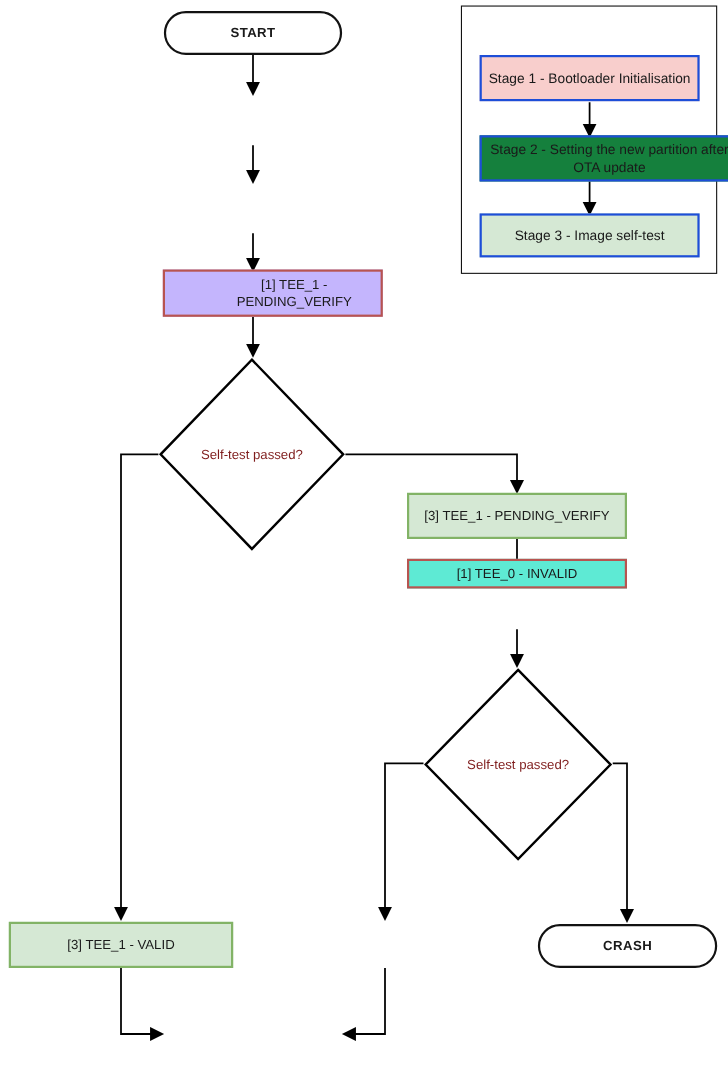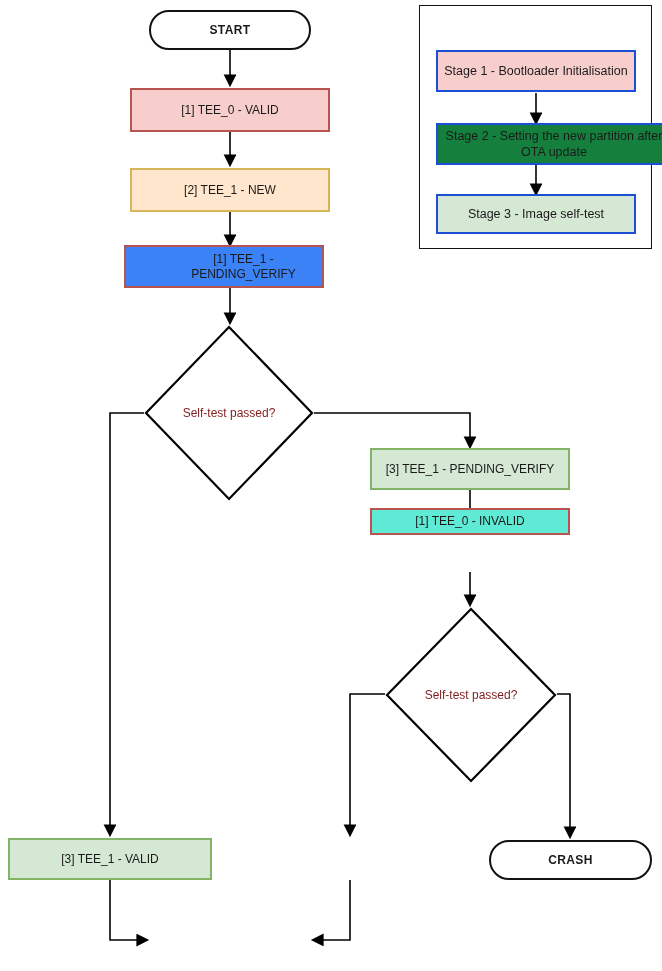--- a/index.html
+++ b/index.html
@@ -120,29 +120,23 @@
       <path d="M557,694 L570,694 L570,836"></path>
       <path d="M110,880 L110,940 L146,940"></path>
       <path d="M350,880 L350,940 L314,940"></path>
     </g>
   </svg>
 
   <div class="node terminal" style="left:149px; top:10px; width:162px; height:40px;">
     <span>START</span>
   </div>
 
-  <div class="node proc" style="left:130px; top:88px; width:200px; height:44px; background:#f8cecc; border-color:#b85450;">
-    <span>[1] TEE_0 - VALID</span>
-  </div>
 
-  <div class="node proc" style="left:130px; top:168px; width:200px; height:44px; background:#ffe6cc; border-color:#d6b656;">
-    <span>[2] TEE_1 - NEW</span>
-  </div>
 
-  <div class="node proc" style="left:124px; top:245px; width:200px; height:43px; background:#3b82f6; border-color:#b85450;padding-left:45px;">
+  <div class="node proc" style="left:148px; top:245px; width:200px; height:43px; background:#c4b5fd; border-color:#b85450;padding-left:45px;">
     <span>[1] TEE_1 - PENDING_VERIFY</span>
   </div>
 
   <div class="decision" style="left:144px; top:325px; width:170px; height:176px;">
     <svg width="170" height="176" viewBox="0 0 170 176">
       <polygon points="85,2 168,88 85,174 2,88" fill="#ffffff" stroke="#000000" stroke-width="2.2"></polygon>
     </svg>
     <span class="dlabel">Self-test passed?</span>
   </div>
 

